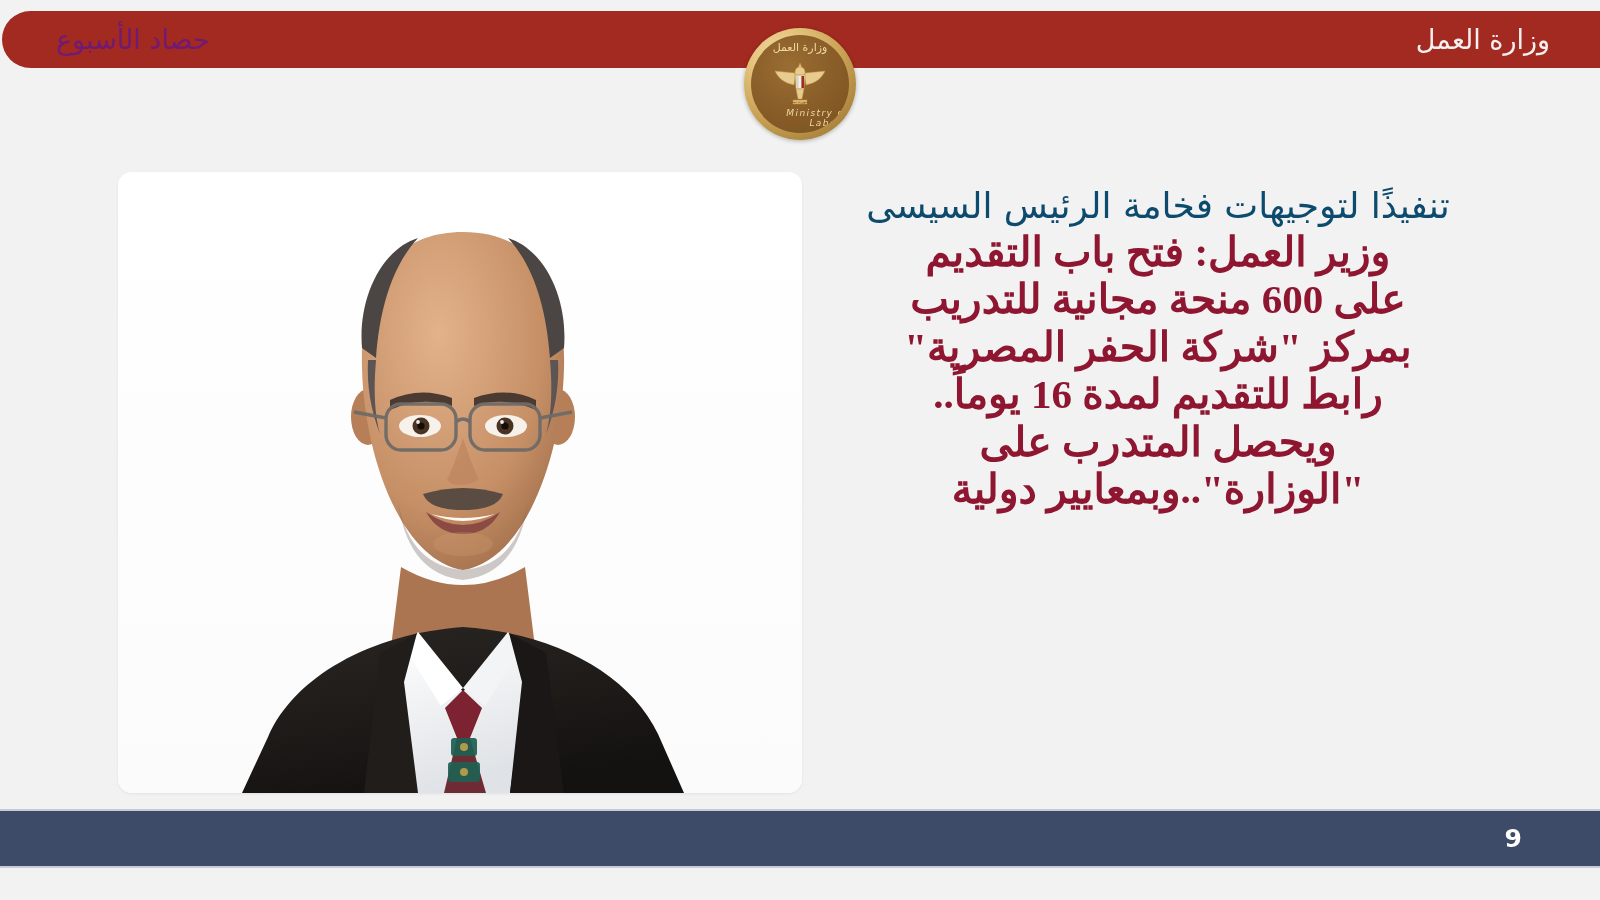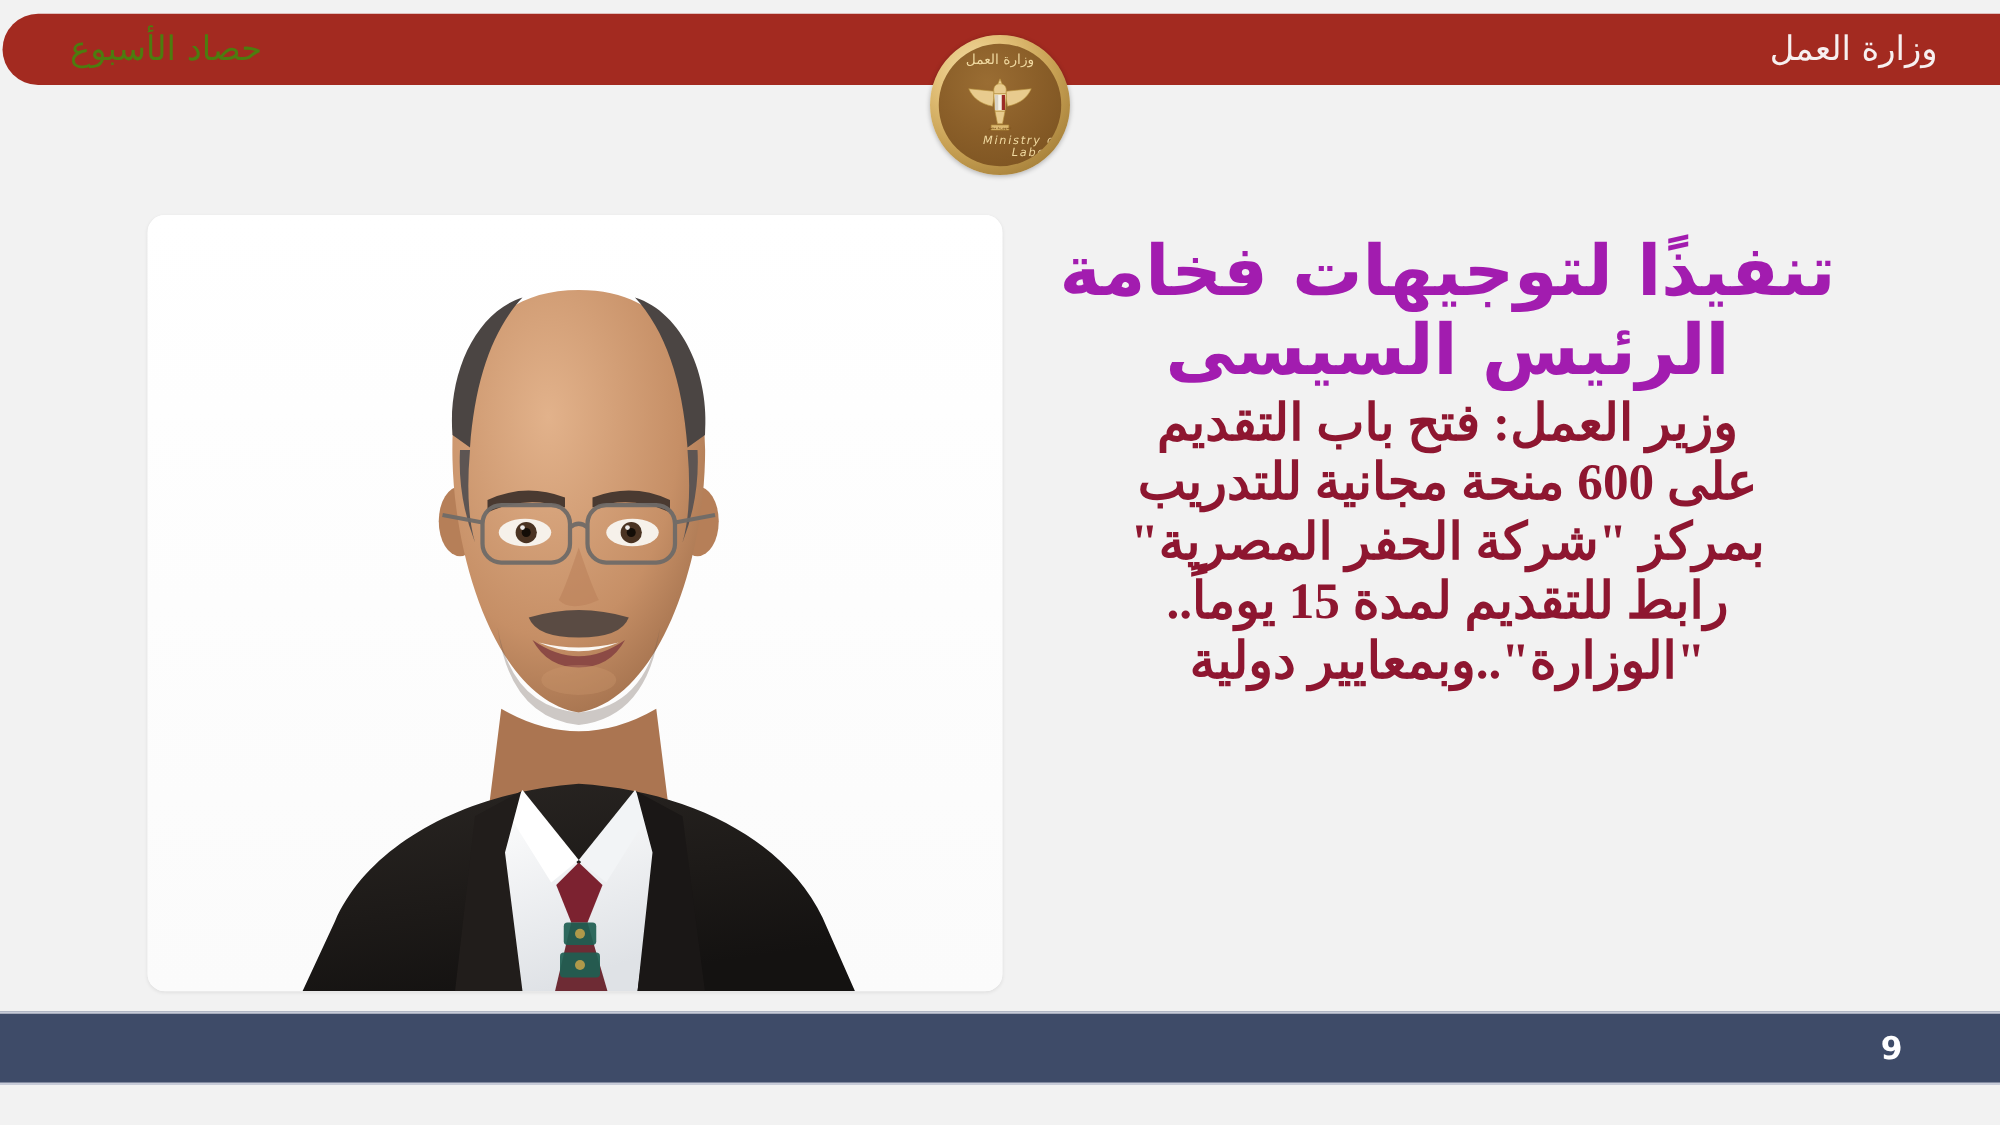--- a/index.html
+++ b/index.html
@@ -38,21 +38,21 @@
   }
 
   .header-left-text {
     position: absolute;
     right: auto;
     left: 56px;
     top: 11px;
     height: 57px;
     line-height: 57px;
     font-size: 27px;
-    color: #4d7c0f;
+    color: #701a75;
     letter-spacing: 0.5px;
     white-space: nowrap;
     direction: rtl;
   }
 
   .header-right-text {
     position: absolute;
     right: 50px;
     top: 11px;
     height: 57px;
@@ -148,24 +148,24 @@
   .text-col {
     position: absolute;
     right: 106px;
     top: 186px;
     width: 672px;
     direction: rtl;
     text-align: center;
   }
 
   .headline {
-    font-size: 56px;
-    font-weight: bold;
+    font-size: 36px;
+    font-weight: normal;
     line-height: 1.13;
-    color: #a21caf;
+    color: #0c4a6e;
     letter-spacing: 0px;
   }
 
   .body-text {
     margin-top: 2px;
     font-size: 41px;
     font-weight: bold;
     line-height: 1.16;
     color: #8e1630;
   }
@@ -344,21 +344,22 @@
 
   <div class="text-col">
     <div class="headline">
       <span class="ln">تنفيذًا لتوجيهات فخامة</span>
       <span class="ln">الرئيس السيسى</span>
     </div>
     <div class="body-text">
       <span class="ln">وزير العمل: فتح باب التقديم</span>
       <span class="ln">على 600 منحة مجانية للتدريب</span>
       <span class="ln">بمركز "شركة الحفر المصرية"</span>
-      <span class="ln">رابط للتقديم لمدة 15 يوماً..</span>
+      <span class="ln">رابط للتقديم لمدة 16 يوماً..</span>
+      <span class="ln">ويحصل المتدرب على</span>
       <span class="ln">"الوزارة"..وبمعايير دولية</span>
     </div>
   </div>
 
   <div class="footer-bar"></div>
   <div class="footer-page-num">9</div>
 
 </div>
 
 </body></html>

